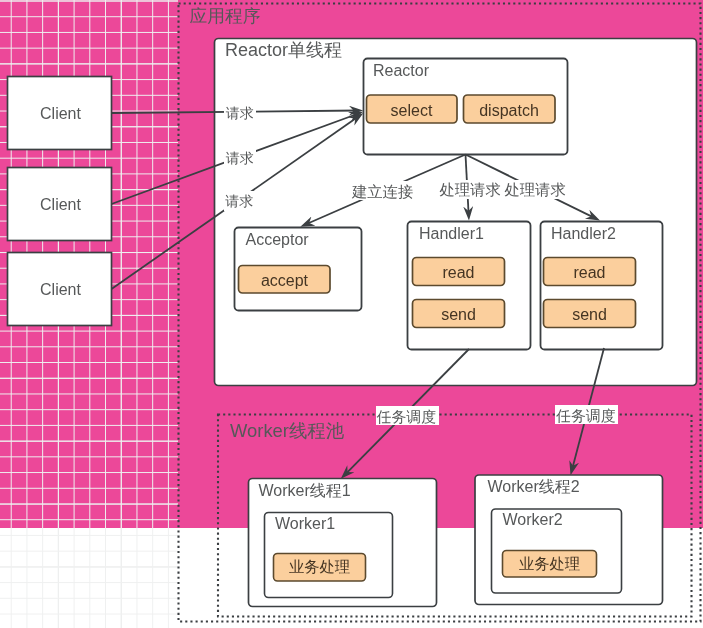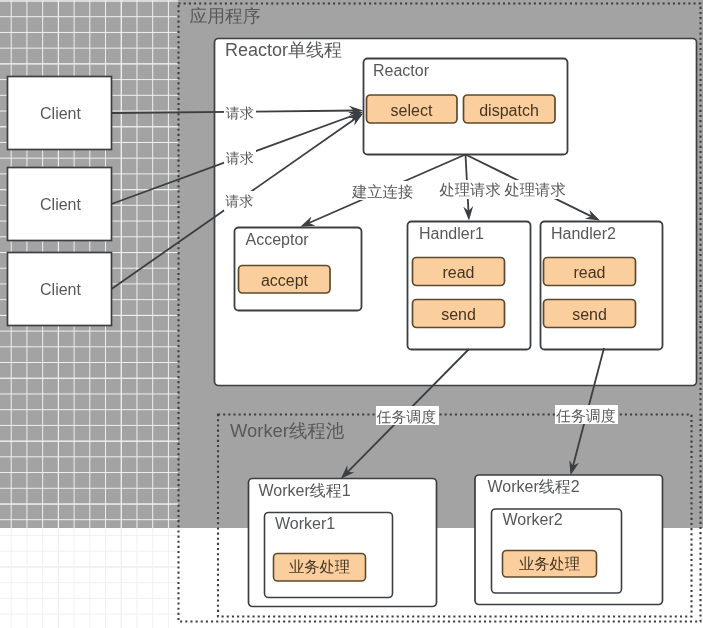--- a/index.html
+++ b/index.html
@@ -1,19 +1,19 @@
 <!DOCTYPE html>
 <html><head>
 <meta charset="utf-8">
 <title>Reactor</title>
 <style>
   html,body{margin:0;padding:0;}
   body{width:703px;height:628px;background:#ffffff;overflow:hidden;
        font-family:"Liberation Sans","DejaVu Sans",sans-serif;}
-  #stage{position:relative;width:703px;height:528px;background:#a3a3a3;}
+  #stage{position:relative;width:703px;height:528px;background:#ec4899;}
   .grid{position:absolute;left:0;top:0;width:178px;height:628px;
         background-image:
           linear-gradient(to right, #eff0f0 1px, transparent 1px),
           linear-gradient(to bottom, #eff0f0 1px, transparent 1px),
           linear-gradient(to right, #e8e9e9 1px, transparent 1px),
           linear-gradient(to bottom, #e8e9e9 1px, transparent 1px);
         background-size:15.72px 15.72px, 15.72px 15.72px, 62.9px 62.9px, 62.9px 62.9px;
         background-position:-5px 0.5px,-5px 0.5px,-5px 0.5px,-5px 0.5px;}
   svg.layer{position:absolute;left:0;top:0;}
   .lbl{font-family:"Liberation Sans","DejaVu Sans",sans-serif;fill:#565859;}

